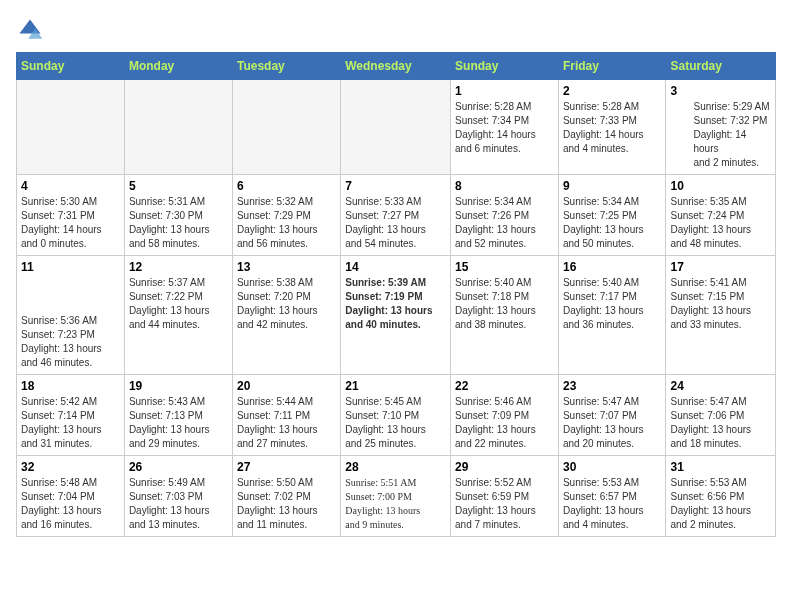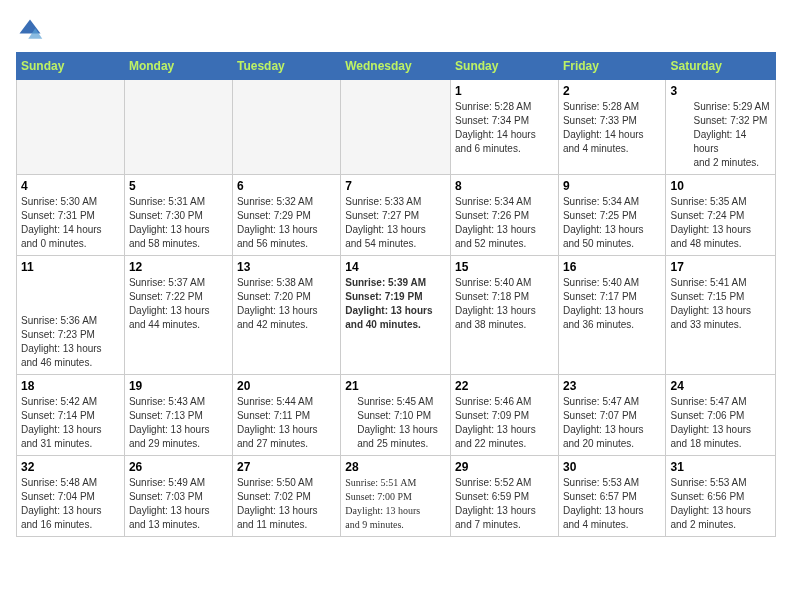--- a/index.html
+++ b/index.html
@@ -266,21 +266,21 @@
         </td>
         <td>
           <div class="day-number">20</div>
           <div class="day-info" style="white-space: pre-line;">Sunrise: 5:44 AM
 Sunset: 7:11 PM
 Daylight: 13 hours
 and 27 minutes.</div>
         </td>
         <td>
           <div class="day-number">21</div>
-          <div class="day-info" style="white-space: pre-line; margin-left: 12px;">Sunrise: 5:45 AM
+          <div class="day-info" style="white-space: pre-line;">Sunrise: 5:45 AM
 Sunset: 7:10 PM
 Daylight: 13 hours
 and 25 minutes.</div>
         </td>
         <td>
           <div class="day-number">22</div>
           <div class="day-info" style="white-space: pre-line;">Sunrise: 5:46 AM
 Sunset: 7:09 PM
 Daylight: 13 hours
 and 22 minutes.</div>

